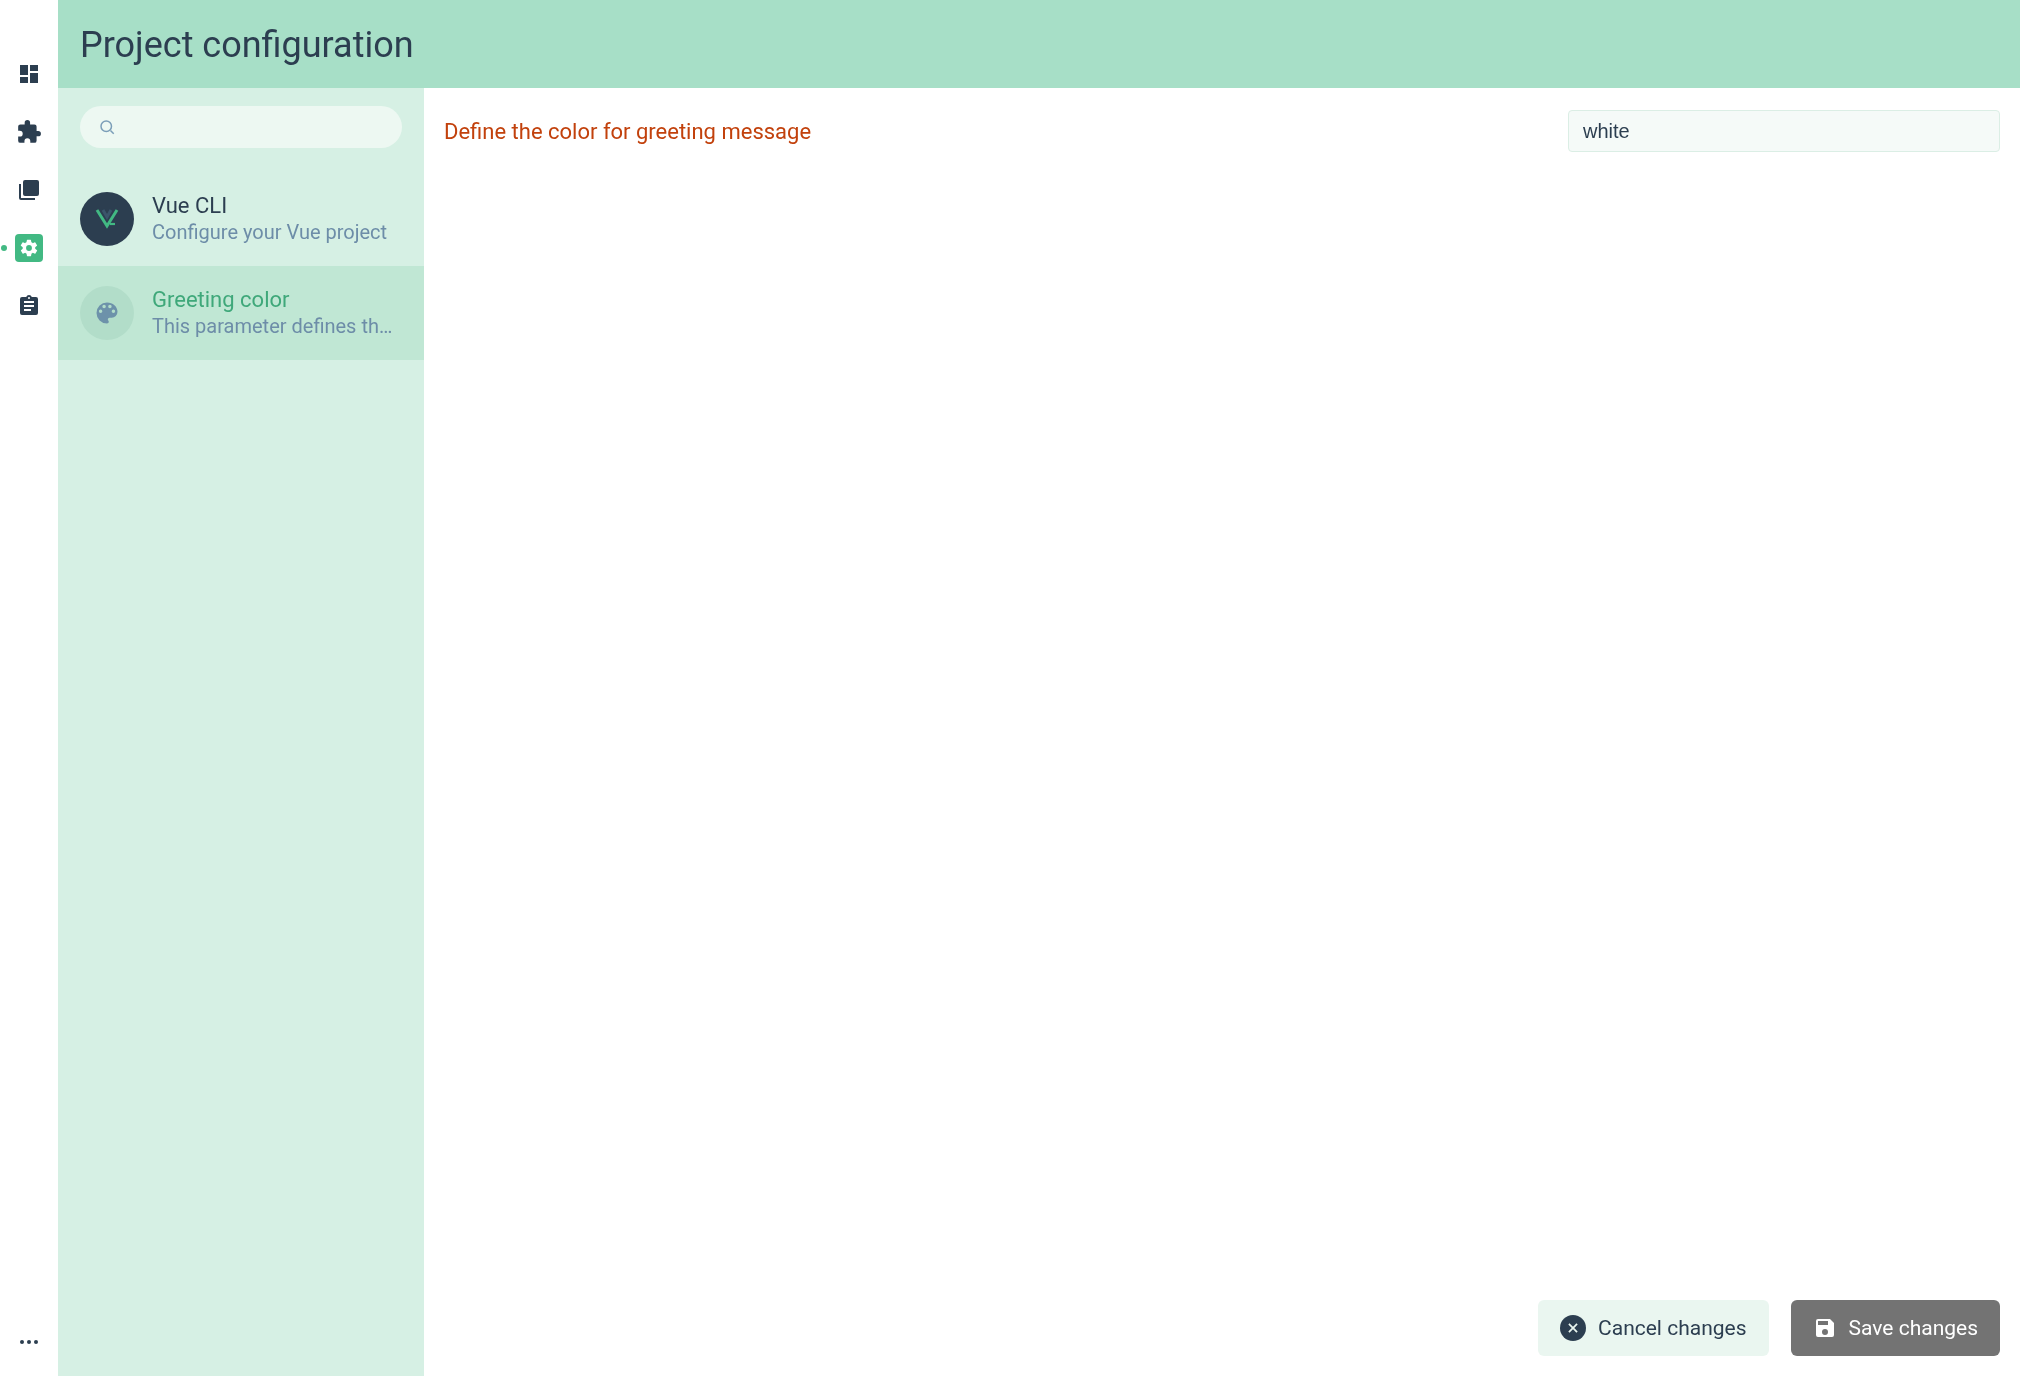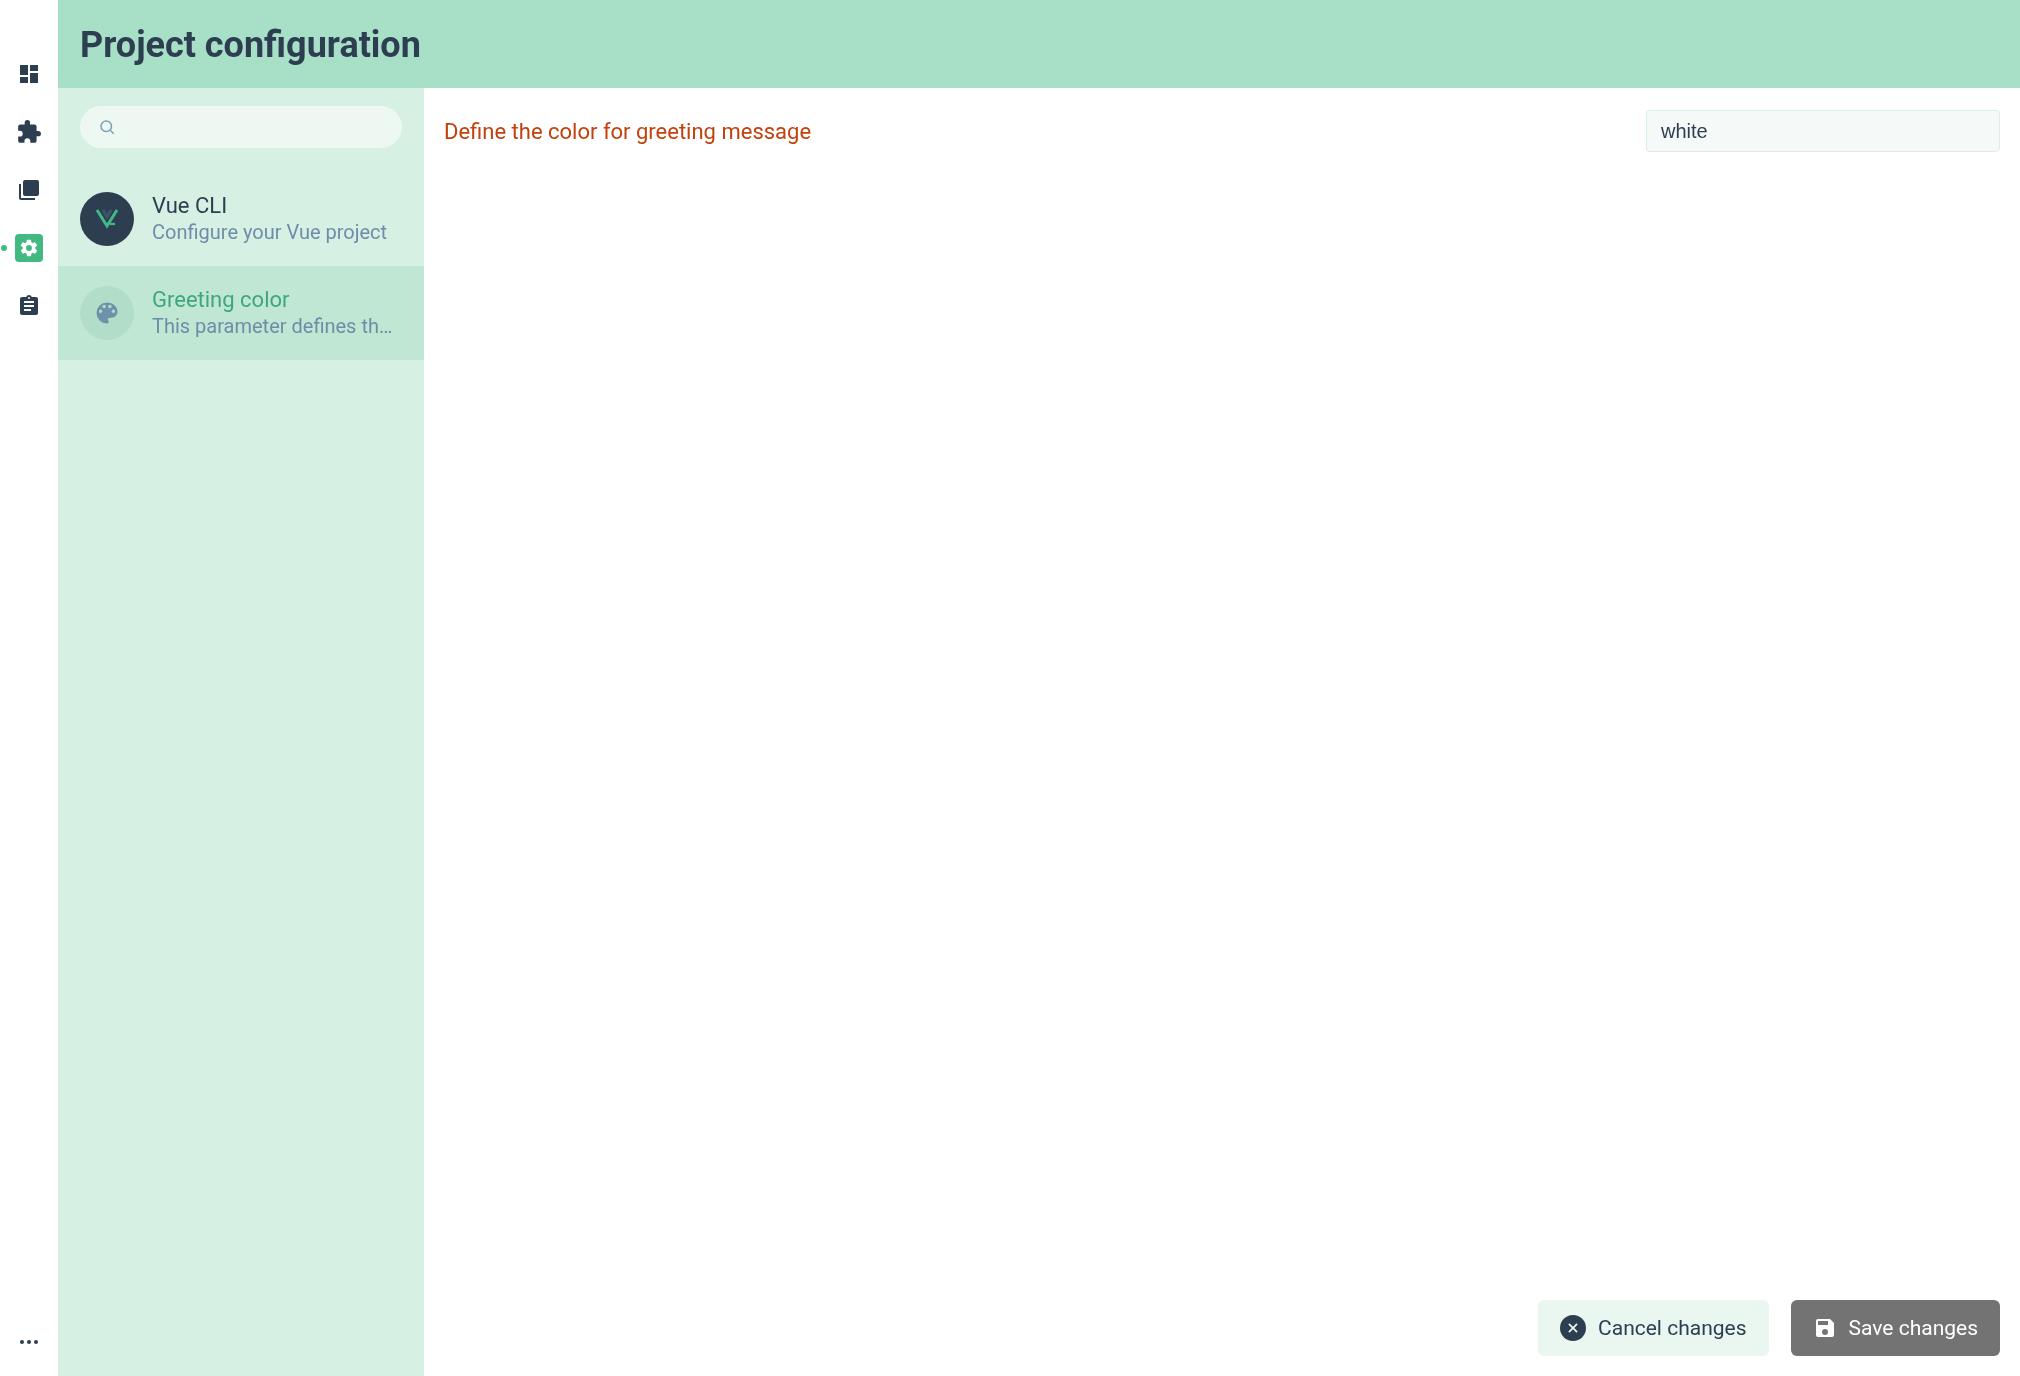--- a/index.html
+++ b/index.html
@@ -65,21 +65,21 @@
     flex-direction: column;
     min-width: 0;
   }
 
   .header {
     background: #a7dfc7;
     padding: 24px 22px 22px 22px;
   }
   .header h1 {
     font-size: 36px;
-    font-weight: 700;
+    font-weight: 400;
     color: #2c3e50;
   }
 
   .body {
     flex: 1;
     display: flex;
     min-height: 0;
   }
 
   
@@ -179,21 +179,21 @@
     display: flex;
     align-items: center;
     gap: 40px;
   }
   .field-label {
     font-size: 22px;
     color: #c2410c;
     flex: 1;
   }
   .field-input {
-    width: 354px;
+    width: 432px;
     height: 42px;
     border: 1px solid #dbeee5;
     background: #f5faf8;
     border-radius: 4px;
     padding: 0 14px;
     font-size: 20px;
     color: #2c3e50;
     outline: none;
   }
 

